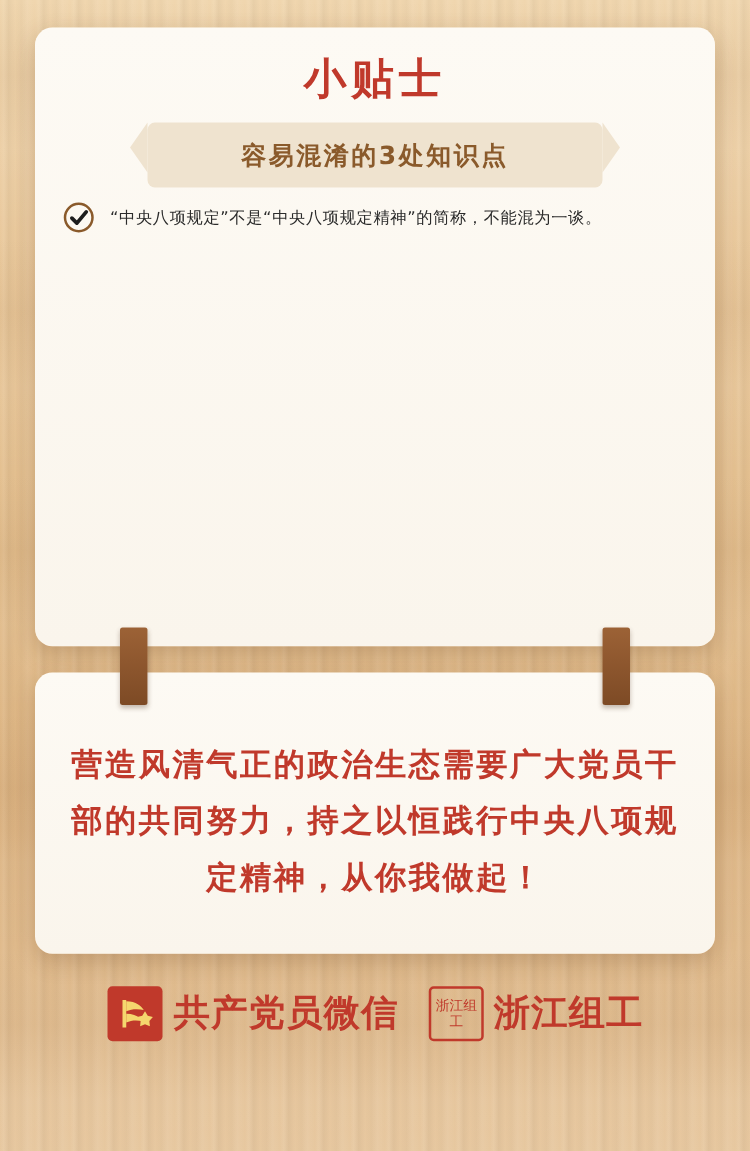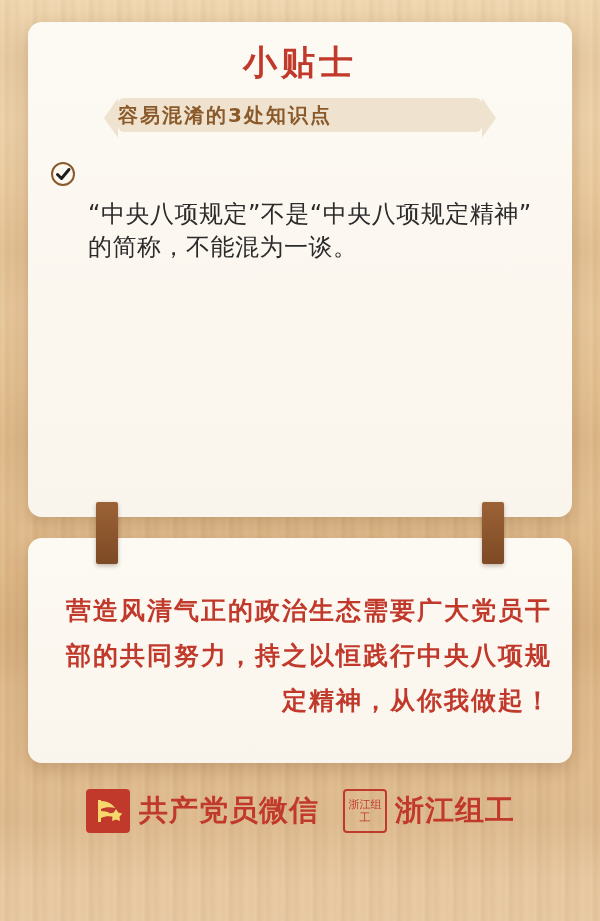--- a/index.html
+++ b/index.html
@@ -87,25 +87,26 @@
     font-weight: bold;
     color: #c0392b;
     letter-spacing: 4px;
   }
 
   .subtitle-wrap {
     position: absolute;
     top: 98px;
     left: 118px;
     width: 364px;
-    height: 34px;
+    height: 52px;
     background: #efe3cf;
     border-radius: 6px;
     display: flex;
     align-items: center;
+    justify-content: center;
   }
   .subtitle-wrap:before,
   .subtitle-wrap:after {
     content: "";
     position: absolute;
     top: 0;
     width: 0;
     height: 0;
     border-top: 20px solid transparent;
     border-bottom: 20px solid transparent;
@@ -139,34 +140,33 @@
   }
   .check-icon {
     flex: 0 0 auto;
     width: 26px;
     height: 26px;
     margin-right: 12px;
     margin-top: 3px;
   }
   .point-text {
     font-family: "DejaVu Sans", "Liberation Sans", sans-serif;
-    font-size: 24px;
+    font-size: 13px;
     line-height: 33px;
     color: #2b2b2b;
     letter-spacing: 0.5px;
-    margin-top: 40px;
   }
 
   .slogan {
     position: absolute;
     top: 590px;
     left: 48px;
     width: 504px;
-    text-align: right;
-    font-family: Liberation Mono, monospace;
+    text-align: center;
+    font-family: Liberation Serif, serif;
     font-size: 25px;
     line-height: 45px;
     color: #c0392b;
     font-weight: bold;
     letter-spacing: 2px;
   }
 
   .footer {
     position: absolute;
     left: 0;

